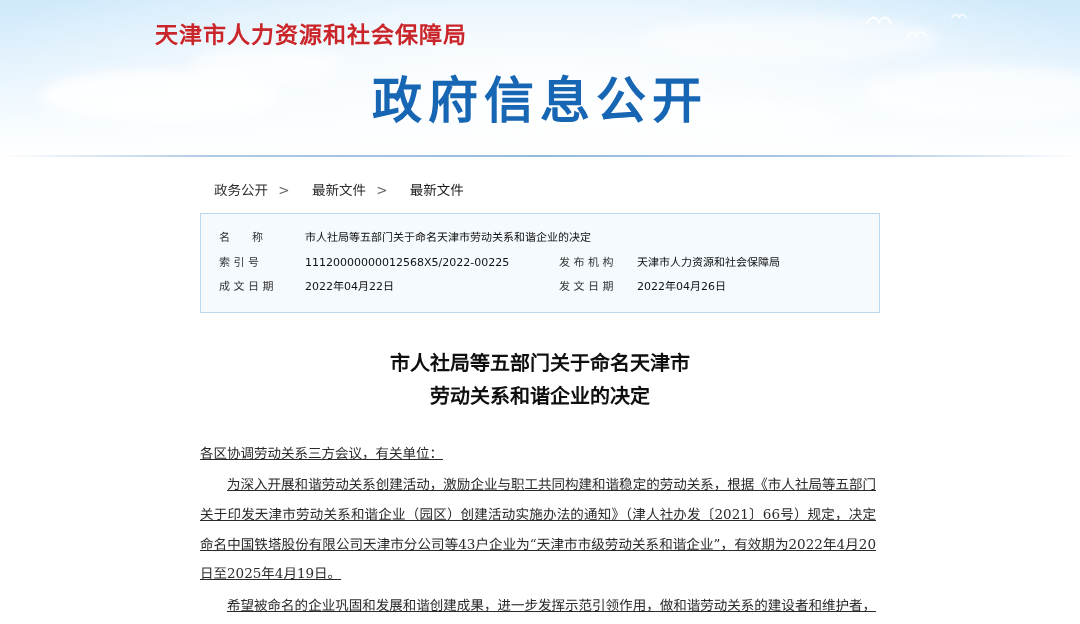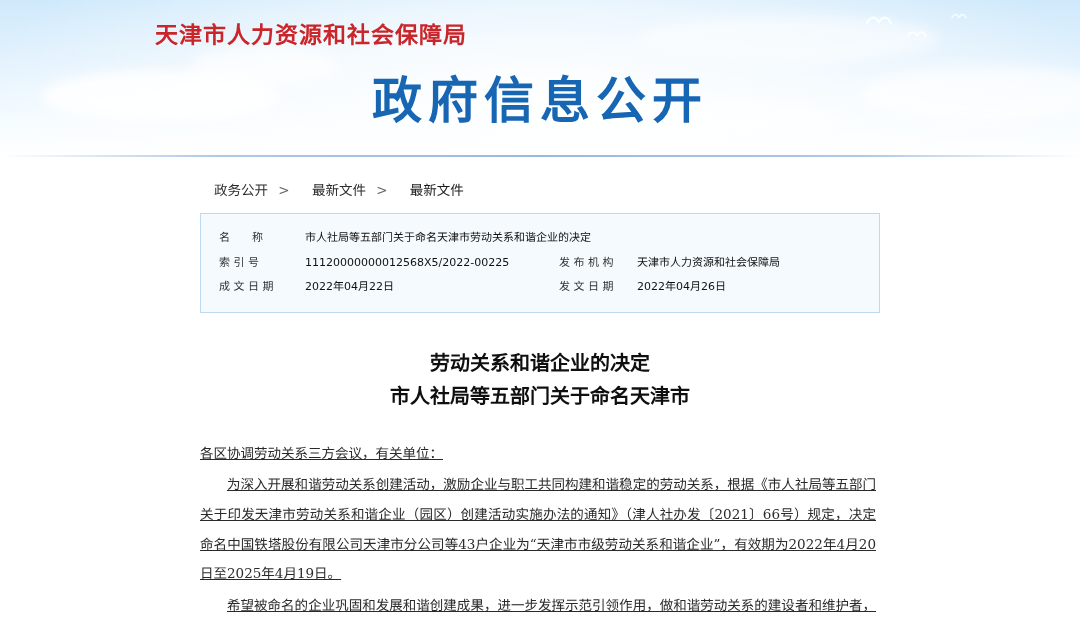--- a/index.html
+++ b/index.html
@@ -235,22 +235,22 @@
           <td class="lbl">成 文 日 期</td>
           <td class="val">2022年04月22日</td>
           <td class="lbl2">发 文 日 期</td>
           <td class="val2">2022年04月26日</td>
         </tr>
       </tbody>
         </table>
     </div>
 
     <div class="doc-title">
+      <div>市人社局等五部门关于命名天津市</div>
       <div>劳动关系和谐企业的决定</div>
-      <div>市人社局等五部门关于命名天津市</div>
     </div>
 
     <div class="article">
       <p>各区协调劳动关系三方会议，有关单位：</p>
       <p class="indent">为深入开展和谐劳动关系创建活动，激励企业与职工共同构建和谐稳定的劳动关系，根据《市人社局等五部门关于印发天津市劳动关系和谐企业（园区）创建活动实施办法的通知》（津人社办发〔2021〕66号）规定，决定命名中国铁塔股份有限公司天津市分公司等43户企业为“天津市市级劳动关系和谐企业”，有效期为2022年4月20日至2025年4月19日。</p>
       <p class="indent">希望被命名的企业巩固和发展和谐创建成果，进一步发挥示范引领作用，做和谐劳动关系的建设者和维护者，为推动我市经济社会健康发展作出更大贡献。</p>
     </div>
 
   </div>
 </div>

